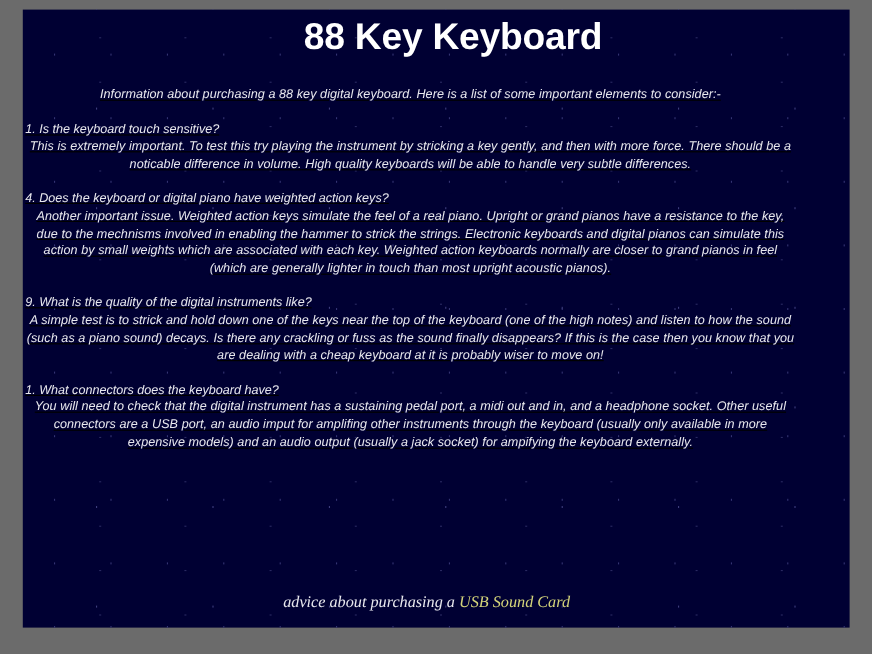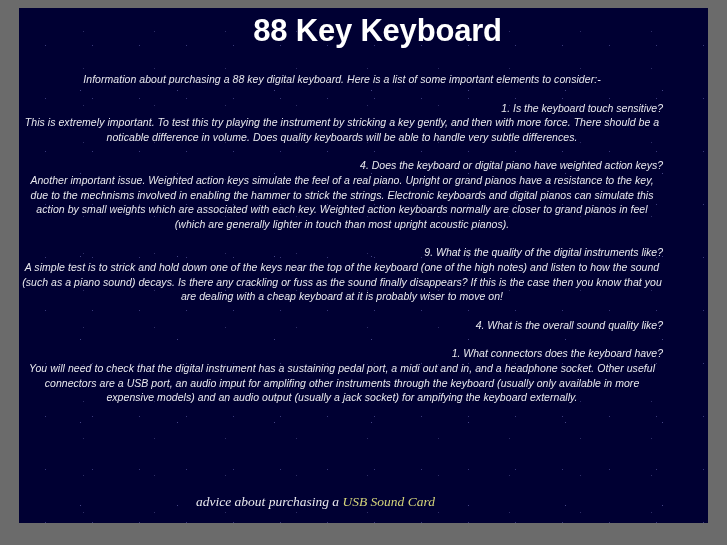--- a/index.html
+++ b/index.html
@@ -60,20 +60,21 @@
 
   
   .body-block {
     position: absolute;
     left: 0;
     top: 64px;
     width: 646px;
     padding: 0 2px;
     box-sizing: border-box;
     text-align: center;
+    text-decoration: underline;
   }
 
   .para {
     margin: 0;
     color: #e8e8ee;
     font-family: "Liberation Sans Narrow", "Liberation Sans", sans-serif;
     font-style: italic;
     font-size: 10.5px;
     line-height: 14.6px;
     text-align: center;
@@ -85,21 +86,21 @@
   }
 
   .q-heading {
     margin: 0;
     color: #e8e8ee;
     font-family: "Liberation Sans Narrow", "Liberation Sans", sans-serif;
     font-style: italic;
     font-size: 10.5px;
     font-weight: normal;
     line-height: 14.6px;
-    text-align: right;
+    text-align: left;
   }
 
   .section {
     margin-bottom: 14px;
   }
 
   .section:last-child {
     margin-bottom: 0;
   }
 
@@ -109,20 +110,21 @@
     left: 0;
     top: 485px;
     width: 593px;
     text-align: center;
     color: #e8e8ee;
     font-family: "Liberation Serif", "DejaVu Serif", serif;
     font-style: italic;
     font-size: 13.5px;
     line-height: 18px;
     white-space: nowrap;
+    padding-left: 40px;
   }
 
   .footer-line .footer-link {
     color: #d4d47a;
     text-decoration: none;
     font-family: "Liberation Serif", "DejaVu Serif", serif;
     font-style: italic;
   }
 </style>
 </head>
@@ -133,35 +135,34 @@
   <div id="content-panel">
 
     <h1 class="page-title">88 Key Keyboard</h1>
 
     <div class="body-block">
 
       <p class="para intro">Information about purchasing a 88 key digital keyboard. Here is a list of some important elements to consider:-</p>
 
       <div class="section">
         <p class="q-heading">1. Is the keyboard touch sensitive?</p>
-        <p class="para">This is extremely important. To test this try playing the instrument by stricking a key gently, and then with more force. There should be a noticable difference in volume. Does quality keyboards will be able to handle very subtle differences.</p>
+        <p class="para">This is extremely important. To test this try playing the instrument by stricking a key gently, and then with more force. There should be a noticable difference in volume. High quality keyboards will be able to handle very subtle differences.</p>
       </div>
 
       <div class="section">
         <p class="q-heading">4. Does the keyboard or digital piano have weighted action keys?</p>
         <p class="para">Another important issue. Weighted action keys simulate the feel of a real piano. Upright or grand pianos have a resistance to the key, due to the mechnisms involved in enabling the hammer to strick the strings. Electronic keyboards and digital pianos can simulate this action by small weights which are associated with each key. Weighted action keyboards normally are closer to grand pianos in feel (which are generally lighter in touch than most upright acoustic pianos).</p>
       </div>
 
       <div class="section">
         <p class="q-heading">9. What is the quality of the digital instruments like?</p>
         <p class="para">A simple test is to strick and hold down one of the keys near the top of the keyboard (one of the high notes) and listen to how the sound (such as a piano sound) decays. Is there any crackling or fuss as the sound finally disappears? If this is the case then you know that you are dealing with a cheap keyboard at it is probably wiser to move on!</p>
       </div>
 
       <div class="section">
-        <p class="q-heading">4. What is the overall sound quality like?</p>
       </div>
 
       <div class="section">
         <p class="q-heading">1. What connectors does the keyboard have?</p>
         <p class="para">You will need to check that the digital instrument has a sustaining pedal port, a midi out and in, and a headphone socket. Other useful connectors are a USB port, an audio imput for amplifing other instruments through the keyboard (usually only available in more expensive models) and an audio output (usually a jack socket) for ampifying the keyboard externally.</p>
       </div>
 
     </div>
 
     <div class="footer-line"><span>advice about purchasing a </span><a class="footer-link" href="#">USB Sound Card</a></div>

